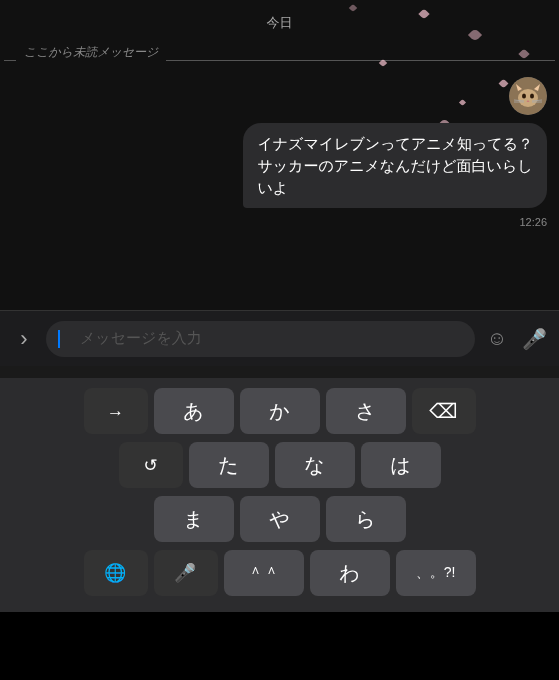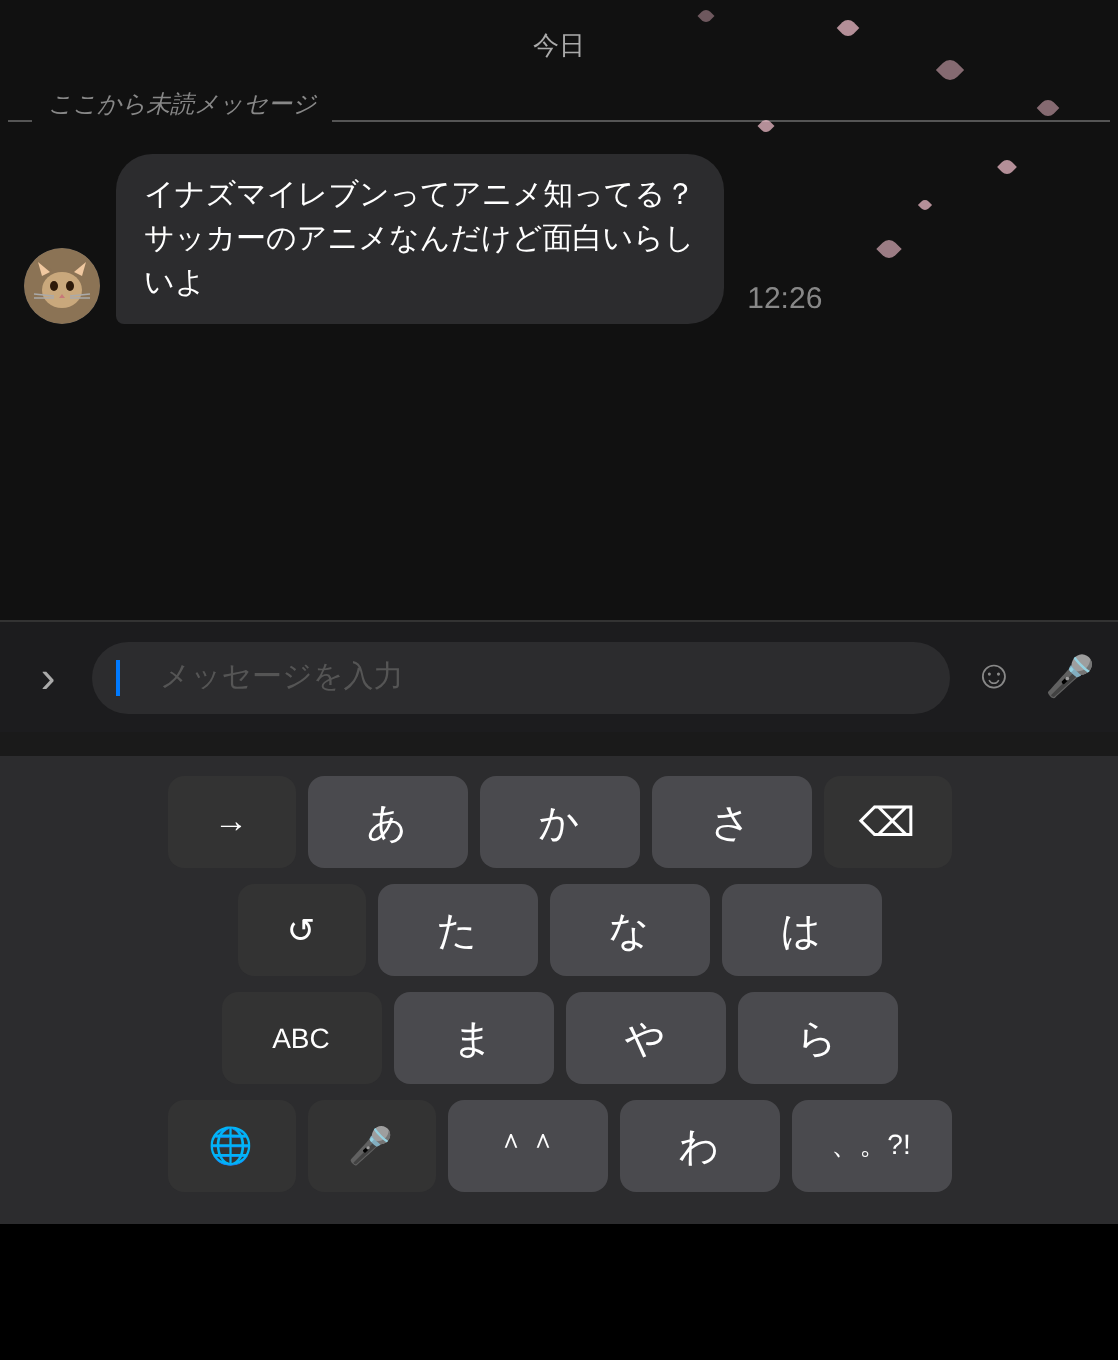--- a/index.html
+++ b/index.html
@@ -65,20 +65,21 @@
       height: 1px;
       background: #555;
     }
 
     
     .message-row {
       display: flex;
       align-items: flex-end;
       padding: 4px 12px;
       gap: 8px;
+      flex-direction: column;
     }
     .avatar {
       width: 38px;
       height: 38px;
       border-radius: 50%;
       background: #555;
       flex-shrink: 0;
       overflow: hidden;
       display: flex;
       align-items: center;
@@ -92,21 +93,21 @@
       background: #2c2c2e;
       border-radius: 18px 18px 18px 4px;
       padding: 10px 14px;
       max-width: 330px;
       color: #fff;
       font-size: 15px;
       line-height: 1.45;
       position: relative;
     }
     .bubble-time {
-      font-size: 15px;
+      font-size: 11px;
       color: #888;
       margin-left: 4px;
       margin-bottom: 4px;
       align-self: flex-end;
     }
 
     
     .input-bar {
       width: 100%;
       height: 56px;
@@ -303,21 +304,20 @@
   </div>
 
   <div class="key-row">
     <div class="key special" style="font-size:17px;">↺</div>
     <div class="key">た</div>
     <div class="key">な</div>
     <div class="key">は</div>
   </div>
 
   <div class="key-row">
-    <div class="key action" style="font-size:14px;">ABC</div>
     <div class="key">ま</div>
     <div class="key">や</div>
     <div class="key">ら</div>
   </div>
 
   <div class="key-row">
     <div class="key special" style="font-size:18px;">🌐</div>
     <div class="key special" style="font-size:18px;">🎤</div>
     <div class="key" style="font-size:16px;">＾＾</div>
     <div class="key">わ</div>

